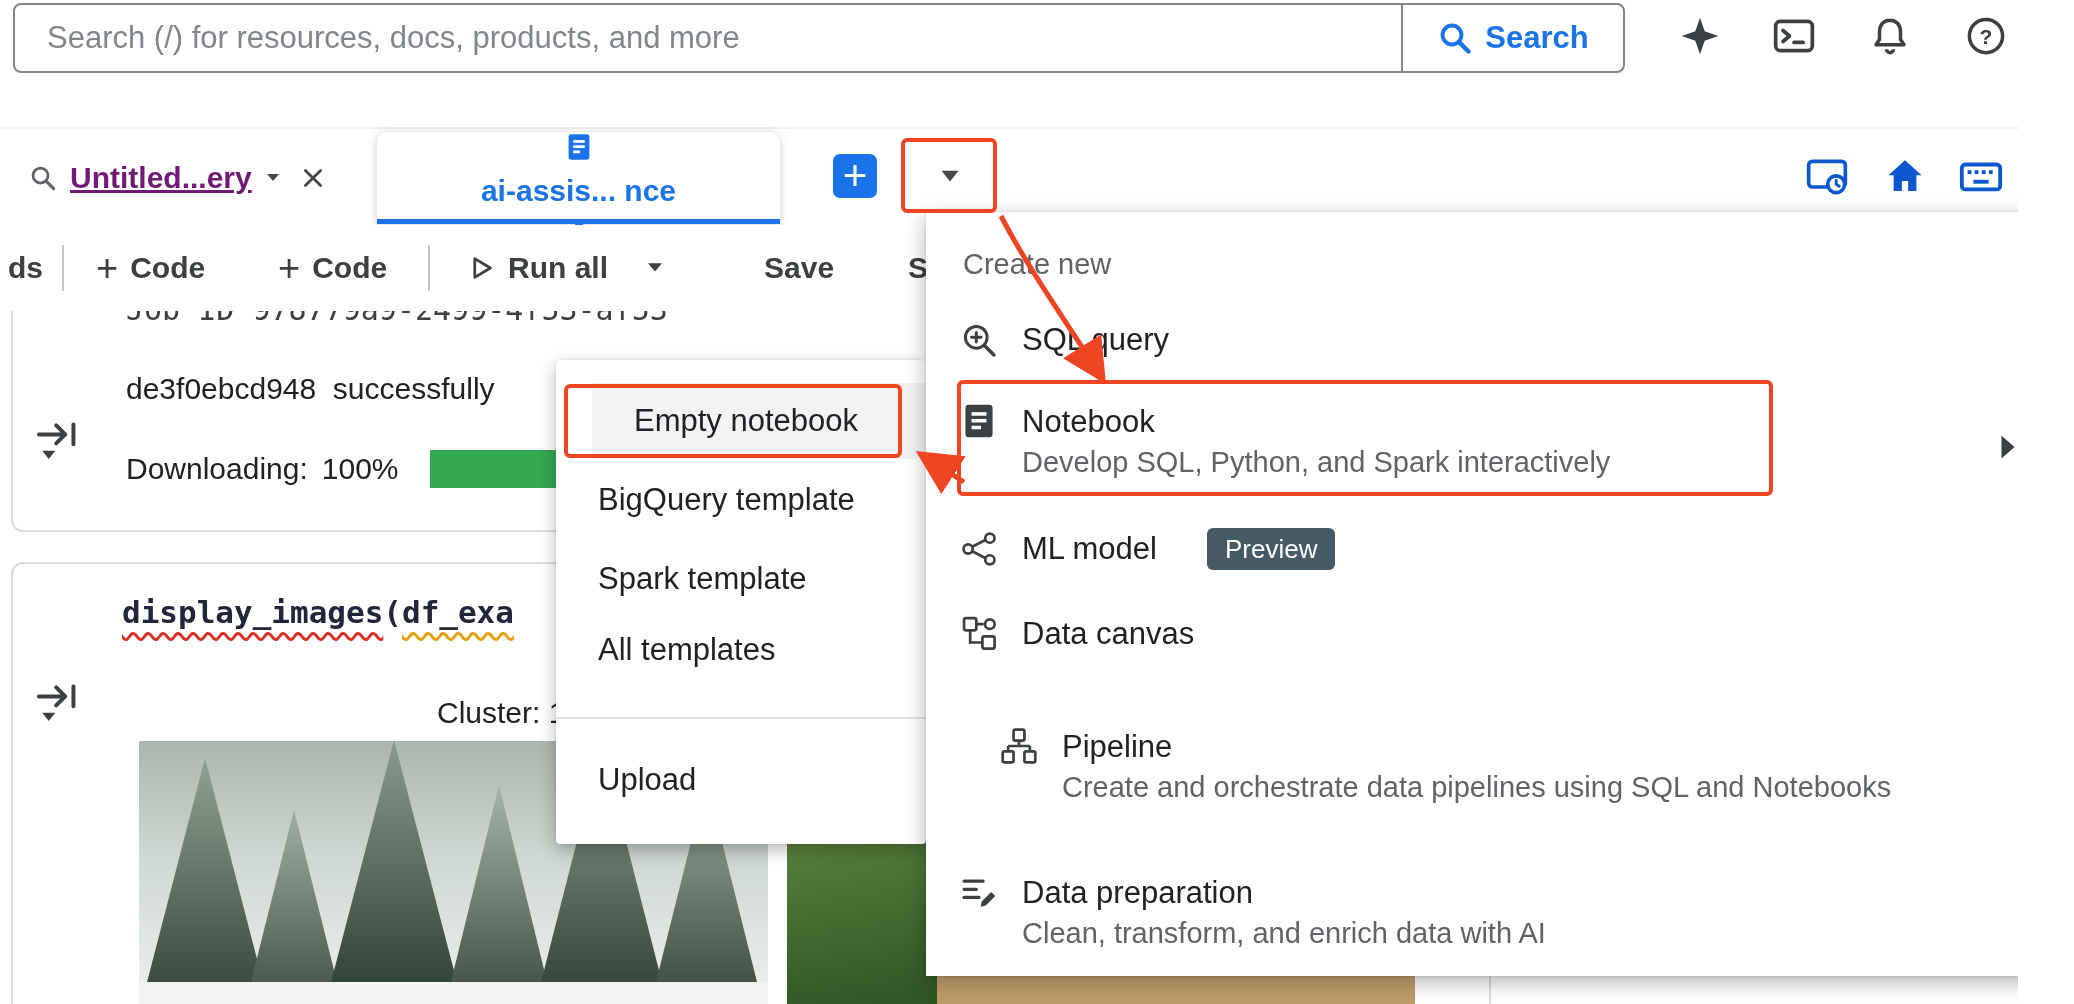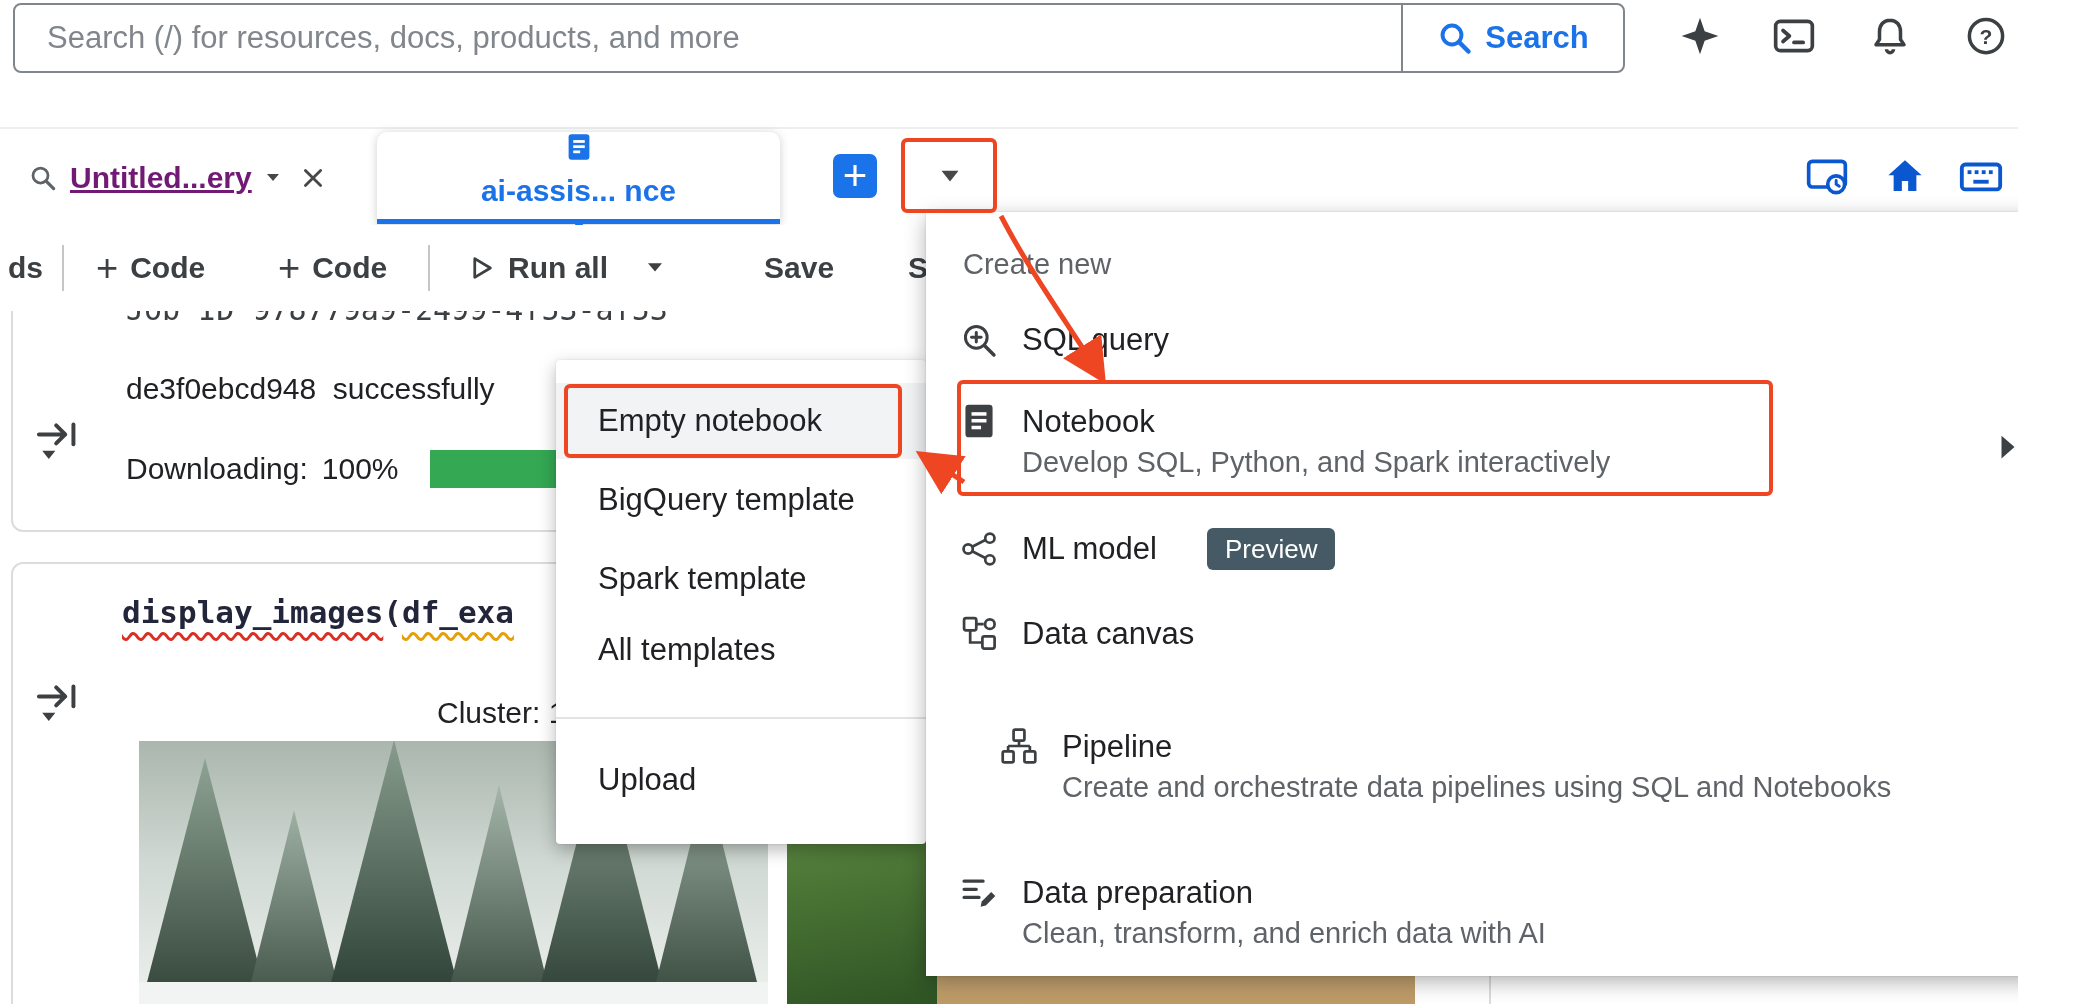--- a/index.html
+++ b/index.html
@@ -93,21 +93,21 @@
 
   
   [data-name="scroll-marker-green"]{position:absolute;left:2056px;top:298px;width:18px;height:44px;background:#3fae4f;z-index:31;}
   [data-name="scroll-marker-orange"]{position:absolute;left:2056px;top:582px;width:18px;height:52px;background:#e8432c;z-index:31;}
 
   
   [data-name="notebook-menu"]{position:absolute;left:556px;top:360px;width:370px;height:484px;background:#fff;
       border-radius:4px;box-shadow:0 6px 18px rgba(0,0,0,.28),0 0 2px rgba(0,0,0,.12);z-index:20;}
   .sm-row{position:absolute;left:0;right:0;height:76px;display:flex;align-items:center;padding-left:42px;
       box-sizing:border-box;font-size:31px;color:#202124;cursor:pointer;}
-  [data-name="menu-item-empty-notebook"]{top:23px;background:#f1f3f4;}
+  [data-name="menu-item-empty-notebook"]{top:23px;background:#f1f3f4;margin-left:36px;}
   [data-name="menu-item-bigquery-template"]{top:102px;}
   [data-name="menu-item-spark-template"]{top:181px;}
   [data-name="menu-item-all-templates"]{top:252px;text-align:center;}
   [data-name="notebook-menu-divider"]{position:absolute;left:0;right:0;top:357px;height:2px;background:#e3e3e3;}
   [data-name="menu-item-upload"]{top:382px;}
 
   
   [data-name="create-new-menu"]{position:absolute;left:926px;top:212px;width:1126px;height:764px;background:#fff;
       box-shadow:0 6px 20px rgba(0,0,0,.3),0 0 2px rgba(0,0,0,.15);z-index:30;}
   [data-name="create-new-header"]{position:absolute;left:37px;top:36px;font-size:29px;color:#5f6368;}

